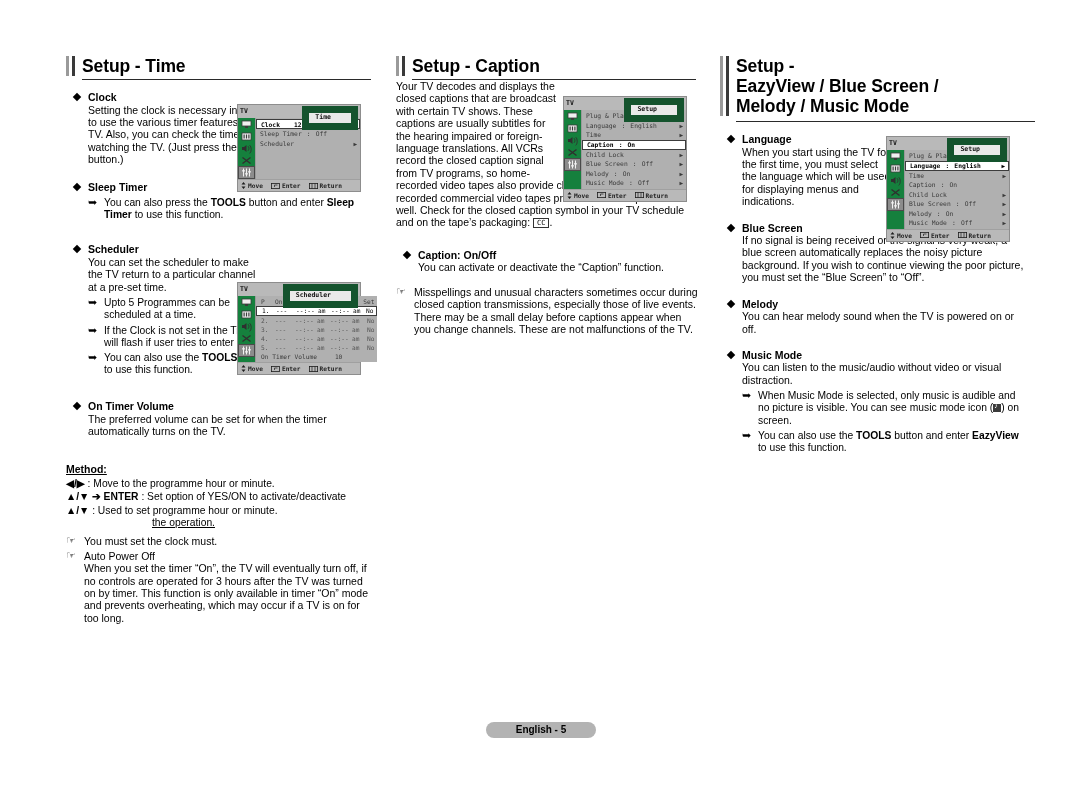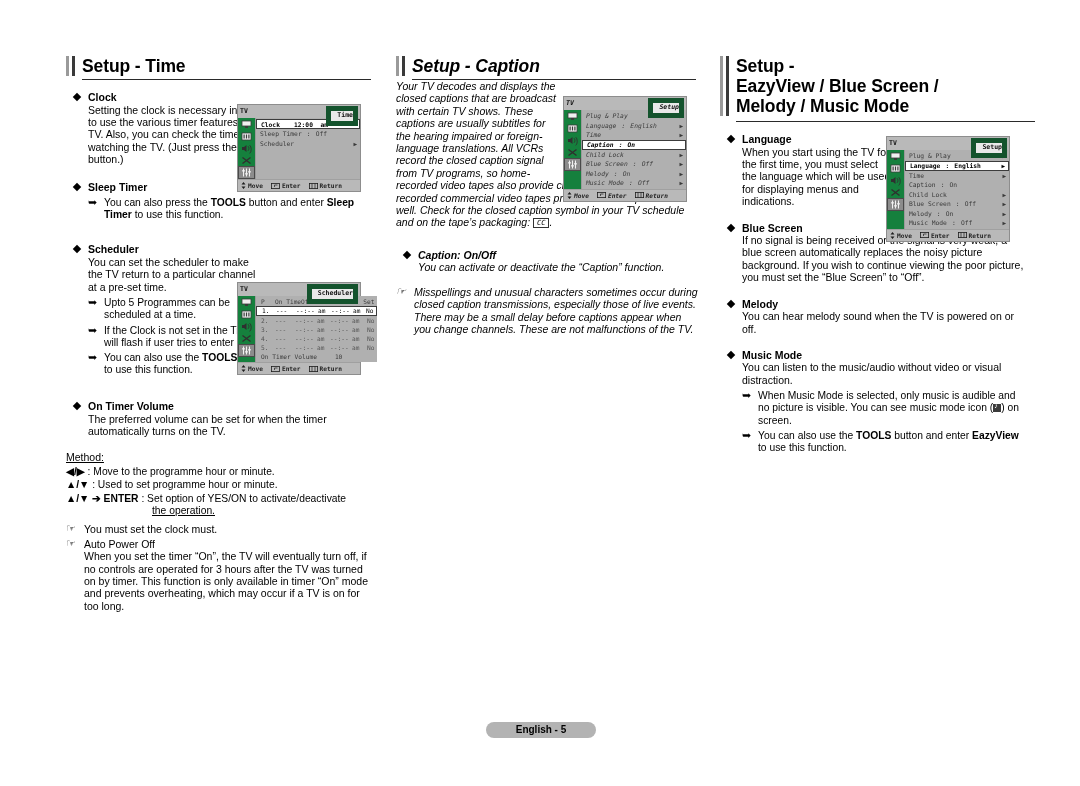--- a/index.html
+++ b/index.html
@@ -119,24 +119,24 @@
     line-height: 12.4px;
   }
   .hand-item .gl {
     position: absolute;
     left: 0; top: -1px;
     font-size: 11px;
   }
 
   
   .method-title {
-    font-weight: normal;
+    font-weight: bold;
     font-size: 10.5px;
     text-decoration: underline;
-    margin-top: 13px;
+    margin-top: 25px;
   }
   .method-row {
     font-size: 10.3px;
     line-height: 12.4px;
     margin-top: 1px;
   }
   .method-row .keys { font-weight: bold; }
   .method-cont {
     padding-left: 86px;
     font-size: 10.3px;
@@ -163,25 +163,25 @@
     left: 2px; top: 2px;
     font-size: 6.5px;
     font-weight: bold;
     color: #111;
     letter-spacing: 0px;
   }
   .osd-tag {
     position: absolute;
     right: 2px; top: 1px;
     background: #e9e9e9;
-    border: 5px solid #14532d;
+    border: 7px solid #14532d;
     font-size: 6.5px;
     font-weight: bold;
     color: #111;
-    padding: 0px 0 1px 6px;
+    padding: 0px 20px 1px 6px;
     line-height: 9px;
   }
   .osd-main {
     display: flex;
   }
   .osd-icons {
     width: 17px;
     flex: 0 0 17px;
     padding-top: 1px;
   }
@@ -396,26 +396,26 @@
       <div class="sec-body">The preferred volume can be set for when the timer automatically turns on the TV.</div>
     </div>
 
     <div class="method-title">Method:</div>
     <div style="margin-top:3px;">
       <div class="method-row">
         <span class="keys">◀/▶</span>
         <span>: Move to the programme hour or minute.</span>
       </div>
       <div class="method-row">
+        <span class="keys">▲/▼ ➔ ENTER</span>
+        <span>: Set option of YES/ON to activate/deactivate</span>
+      </div>
+      <div class="method-row">
         <span class="keys">▲/▼</span>
         <span>: Used to set programme hour or minute.</span>
-      </div>
-      <div class="method-row">
-        <span class="keys">▲/▼ ➔ ENTER</span>
-        <span>: Set option of YES/ON to activate/deactivate</span>
       </div>
       <div class="method-cont">the operation.</div>
     </div>
 
     <div style="margin-top:6px;">
       <div class="hand-item">
         <span class="gl">☞</span>
         <span>You must set the clock must.</span>
       </div>
       <div class="hand-item">
@@ -642,21 +642,21 @@
               <rect x="0.4" y="0.4" width="8.2" height="5.2" fill="none" stroke="#1d1d1d" stroke-width="0.8"></rect>
               <path d="M3 0.4v5.2M6 0.4v5.2" stroke="#1d1d1d" stroke-width="0.7"></path>
             </svg>
           <span>Return</span>
         </span>
       </div>
     </div>
 
   </div>
 
-  <div class="col" id="col-mid" style="top:55px;font-style:italic;">
+  <div class="col" id="col-mid" style="top:55px;">
 
     <div class="head-wrap">
       <span class="head-bars">
           <i class="b1"></i>
           <i class="b2"></i>
         </span>
       <div class="head-title">Setup - Caption</div>
     </div>
     <div class="head-rule"></div>
 

